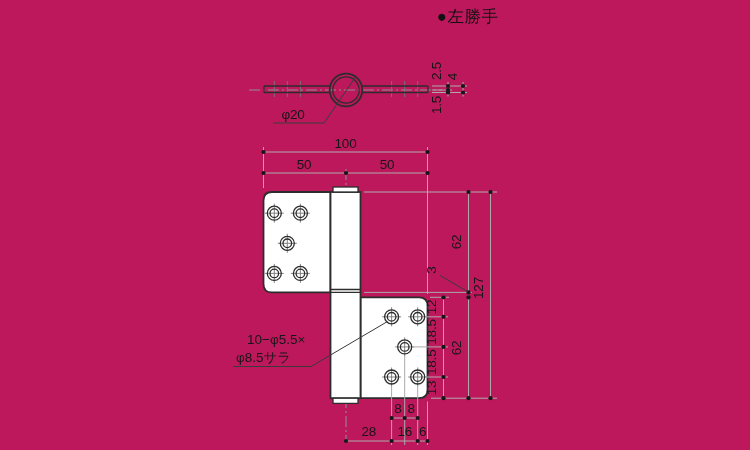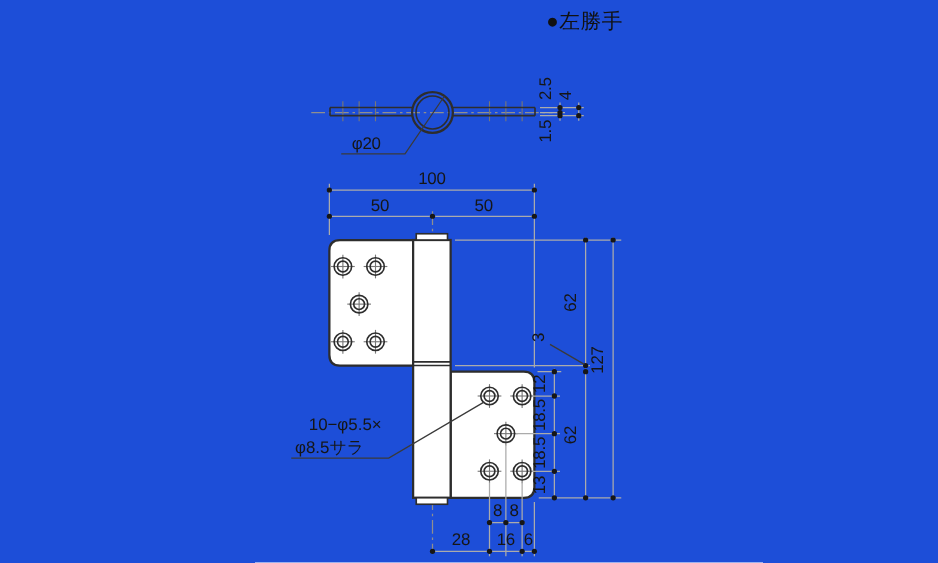--- a/index.html
+++ b/index.html
@@ -1,16 +1,16 @@
 <!DOCTYPE html>
 <html><head>
 <meta charset="utf-8">
 <style>
   html,body{margin:0;padding:0;background:#ffffff;}
-  .stage{position:relative;width:750px;height:450px;background:#1d4ed8;overflow:hidden;
+  .stage{position:relative;width:750px;height:450px;background:#be185d;overflow:hidden;
          font-family:"Liberation Sans", sans-serif;}
   svg{display:block;}
   .part{stroke:#2d2d2d;stroke-width:1.8;fill:none;}
   .partfill{stroke:#2d2d2d;stroke-width:1.8;fill:#ffffff;}
   .thin{stroke-width:1.3;}
   .dimln{stroke:#ababab;stroke-width:1;fill:none;}
   .cl{stroke:#8f8f8f;stroke-width:1;fill:none;stroke-dasharray:11 3 2 3;}
   .tick{stroke:#787878;stroke-width:0.9;fill:none;}
   .ldr{stroke:#3a3a3a;stroke-width:1;fill:none;}
   .dot{fill:#161616;stroke:none;}

